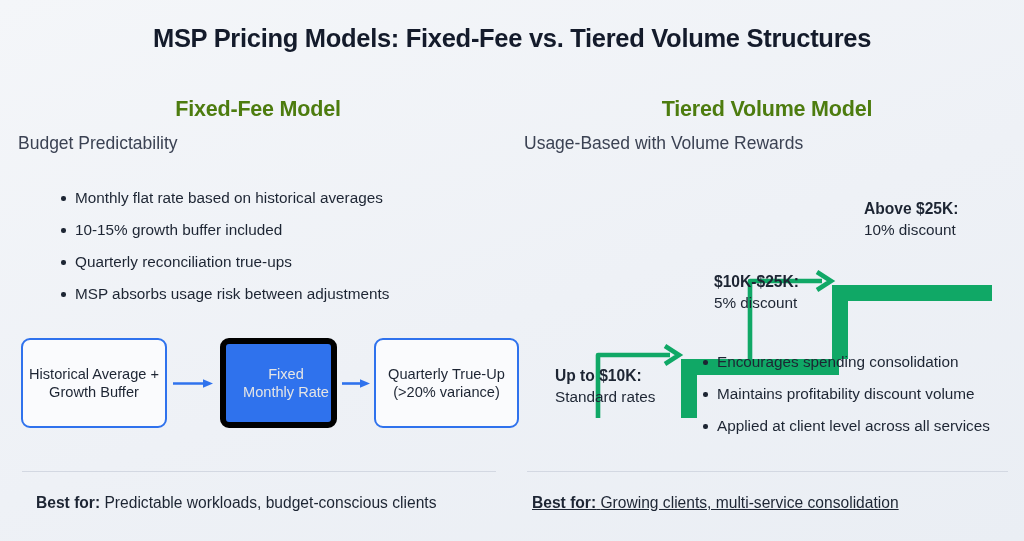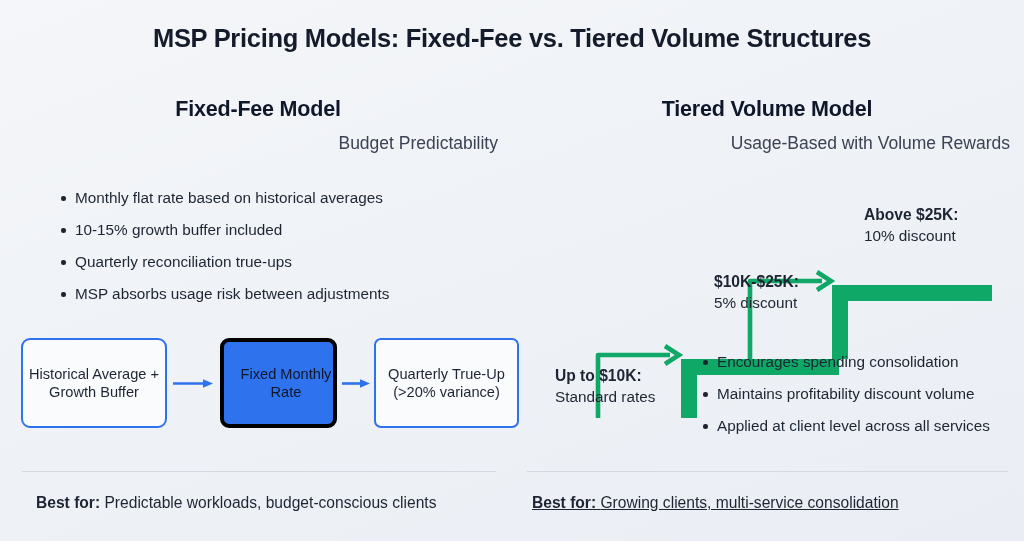--- a/index.html
+++ b/index.html
@@ -42,27 +42,27 @@
     top: 95px;
     height: 420px;
   }
   .panel-left  { left: 18px;  width: 480px; }
   .panel-right { left: 524px; width: 486px; }
 
   .panel-title {
     text-align: center;
     font-size: 21.5px;
     font-weight: bold;
-    color: #0f172a;
+    color: #4d7c0f;
     letter-spacing: -0.2px;
     margin: 0;
     line-height: 28px;
   }
   .panel-subtitle {
-    text-align: right;
+    text-align: left;
     font-size: 17.5px;
     font-weight: 400;
     color: #3b4253;
     margin: 9px 0 0 0;
     line-height: 22px;
   }
 
   
   ul.bullets {
     list-style: none;
@@ -117,27 +117,27 @@
     line-height: 18.5px;
   }
   .flow-box.outline {
     border: 2px solid #2f72ed;
     background: #fafbfd;
     color: #1d2533;
     justify-content: flex-end;
   }
   .flow-box.filled {
     background: #2f72ed;
-    color: #0f172a;
-    border: 4px solid #000000;
+    color: #e5e5e5;
+    border: 6px solid #000000;
     padding-left: 15px;
   }
   .flow-box-1 { left: 0px;   width: 146px; }
   .flow-box-2 { left: 199px; width: 117px; }
-  .flow-box-3 { left: 353px; width: 145px; border-radius: 7px; }
+  .flow-box-3 { left: 353px; width: 145px; }
 
   .flow-arrow {
     position: absolute;
     top: 41px;
     height: 9px;
   }
   .flow-arrow svg { display: block; }
   .flow-arrow-1 { left: 152px; width: 42px; }
   .flow-arrow-2 { left: 321px; width: 27px; }
 
@@ -157,21 +157,21 @@
     line-height: 20.5px;
     color: #1d2533;
   }
   .step-label .lbl-strong {
     display: block;
     font-weight: bold;
     font-size: 15.6px;
   }
   .step-label-1 { left: 31px;  top: 160px; width: 160px; margin-top: 23px; }
   .step-label-2 { left: 190px; top: 89px;  width: 175px; }
-  .step-label-3 { left: 340px; top: 22px;  width: 160px; }
+  .step-label-3 { left: 340px; top: 16px;  width: 160px; }
 
   .right-bullets {
     position: absolute;
     left: 176px;
     top: 257px;
     width: 300px;
   }
   .right-bullets li { margin-bottom: 14px; }
 
   

